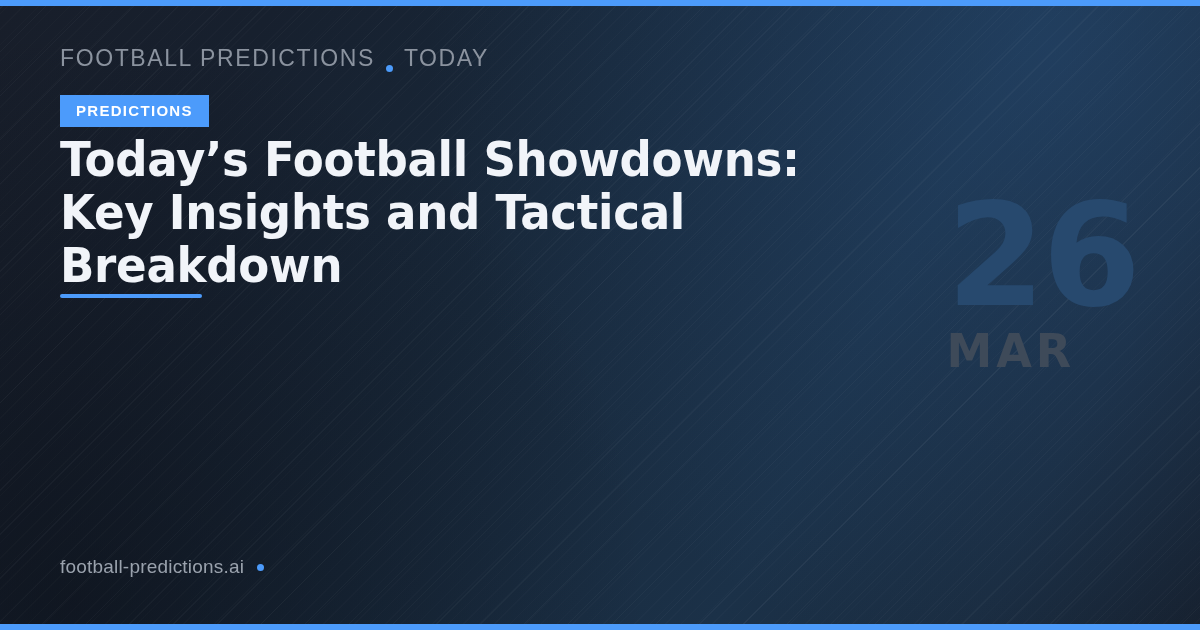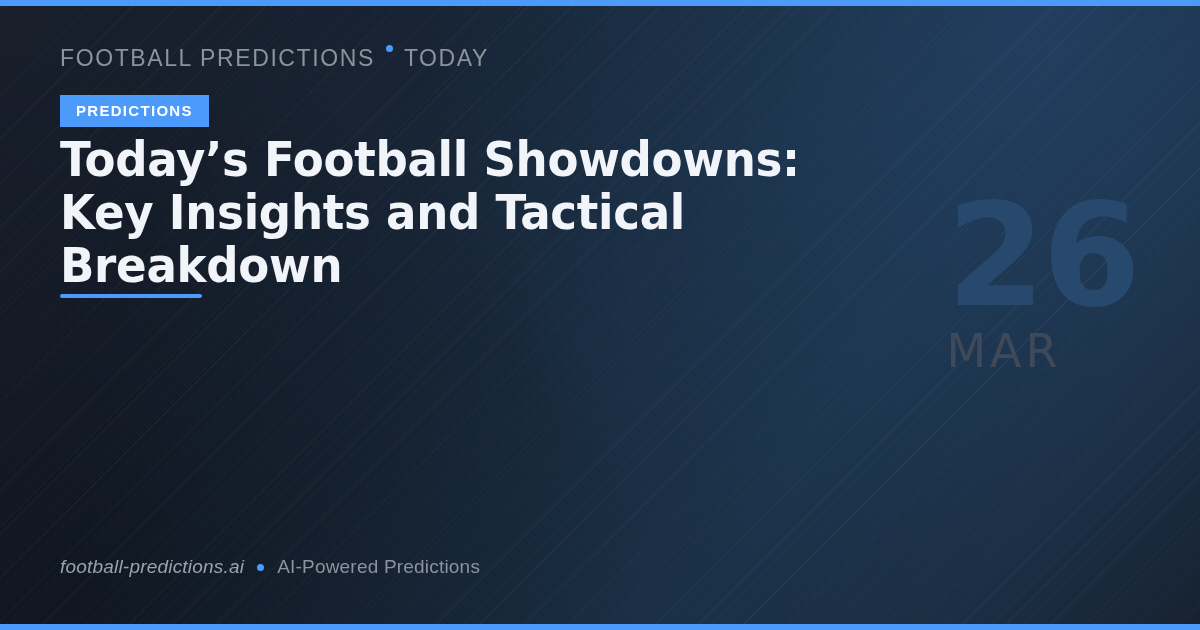--- a/index.html
+++ b/index.html
@@ -94,42 +94,42 @@
     font-size: 142px;
     font-weight: 700;
     letter-spacing: -3px;
     color: #27496e;
     line-height: 0.82;
     display: block;
   }
   .date-month {
     font-family: "DejaVu Sans", "Liberation Sans", sans-serif;
     font-size: 46px;
-    font-weight: 400;
+    font-weight: 700;
     letter-spacing: 4px;
     color: #3e4a59;
     display: block;
     margin-top: 14px;
     margin-right: -4px;
   }
 
   
   .content {
     position: absolute;
     left: 60px;
     top: 0;
     width: 900px;
   }
 
   .kicker {
     position: absolute;
     left: 0;
     top: 45px;
     display: flex;
-    align-items: flex-start;
+    align-items: flex-end;
     gap: 11px;
     font-size: 23px;
     font-weight: 400;
     letter-spacing: 1.6px;
     color: #8b939f;
     white-space: nowrap;
   }
   .kicker-dot {
     width: 7px;
     height: 7px;
@@ -195,21 +195,21 @@
     white-space: nowrap;
   }
   .footer-dot {
     width: 7px;
     height: 7px;
     border-radius: 50%;
     background: #4c9bfb;
     display: inline-block;
     flex: 0 0 auto;
   }
-  .footer-site { color: #9aa2ad; font-style: italic; }
+  .footer-site { color: #9aa2ad; }
   .footer-tag  { color: #8b939f; }
 </style>
 </head>
 <body>
 
 <div id="og-card">
 
   <div class="bg-glow"></div>
   <div class="bg-stripes"></div>
   <div class="bg-stripes-2"></div>
@@ -234,16 +234,15 @@
 
     <h1 class="title">Today’s Football Showdowns: Key Insights and Tactical Breakdown</h1>
 
     <div class="title-rule"></div>
 
   </div>
 
   <div class="footer">
     <span class="footer-site">football-predictions.ai</span>
     <span class="footer-dot"></span>
-    <span class="footer-tag">AI-Powered Predictions</span>
   </div>
 
 </div>
 
 </body></html>

